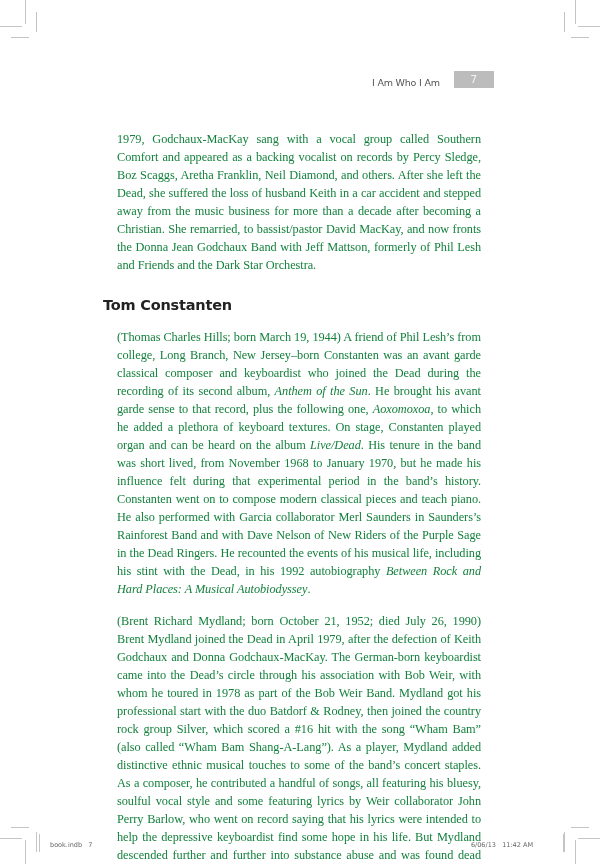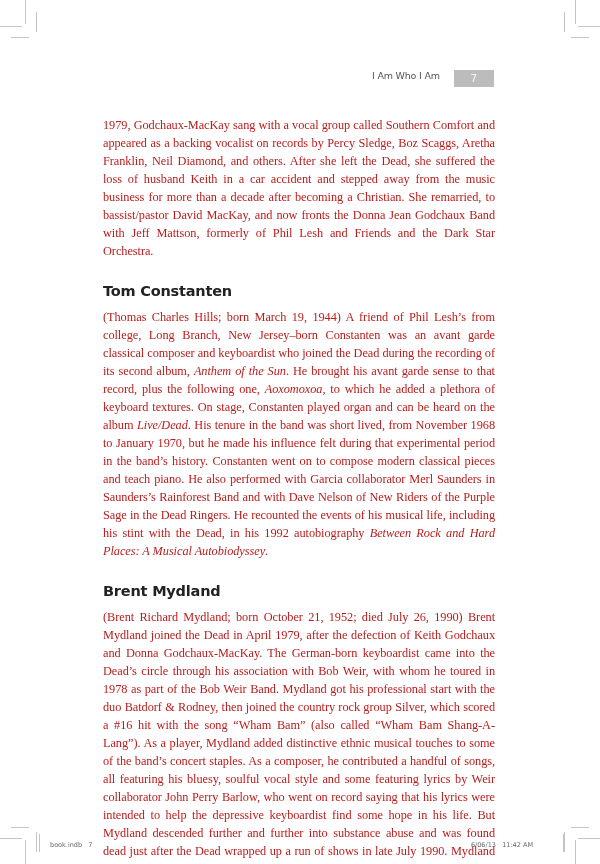--- a/index.html
+++ b/index.html
@@ -8,38 +8,38 @@
       background: #ffffff;
       font-family: "Liberation Serif", "DejaVu Serif", serif;
       color: #3a3a3a;
     }
     .crop { position: absolute; background: #c4c4c4; }
     .crop.h { height: 1px; }
     .crop.v { width: 1px; }
 
     .running-head {
       position: absolute; top: 70px; left: 372px; height: 18px;
-      display: flex; align-items: flex-start;
+      display: flex; align-items: flex-end;
     }
     .running-title {
       font-family: "DejaVu Sans", "Liberation Sans", sans-serif;
       font-size: 9.5px; color: #555; letter-spacing: -0.2px;
     }
     .page-box {
       margin-left: 14px; width: 40px; height: 17px; background: #bcbcbc;
       color: #f2f2f2; font-family: "DejaVu Sans", "Liberation Sans", sans-serif;
       font-size: 11px; display: flex; align-items: center; justify-content: center;
     }
 
     .content {
       position: absolute; top: 116px; left: 103px; width: 392px;
     }
     p.body {
-      margin: 0; font-size: 12.3px; line-height: 18px; text-align: justify;
-      letter-spacing: -0.05px; color: #b91c1c;
+      margin: 14px; font-size: 12.3px; line-height: 18px; text-align: justify;
+      letter-spacing: -0.05px; color: #15803d;
     }
     h2.section {
       margin: 22px 0 8px 0; font-family: "DejaVu Sans", "Liberation Sans", sans-serif;
       font-size: 14.5px; font-weight: bold; color: #222; letter-spacing: -0.2px;
       line-height: 18px;
     }
     em { font-style: italic; }
 
     .slug {
       position: absolute; top: 841px; font-family: "DejaVu Sans", "Liberation Sans", sans-serif;
@@ -73,20 +73,19 @@
   <span class="running-title">I Am Who I Am</span>
   <span class="page-box">7</span>
 </div>
 
 <div class="content">
   <p class="body">1979, Godchaux-MacKay sang with a vocal group called Southern Comfort and appeared as a backing vocalist on records by Percy Sledge, Boz Scaggs, Aretha Franklin, Neil Diamond, and others. After she left the Dead, she suffered the loss of husband Keith in a car accident and stepped away from the music business for more than a decade after becoming a Christian. She remarried, to bassist/pastor David MacKay, and now fronts the Donna Jean Godchaux Band with Jeff Mattson, formerly of Phil Lesh and Friends and the Dark Star Orchestra.</p>
 
   <h2 class="section">Tom Constanten</h2>
   <p class="body"><span>(Thomas Charles Hills; born March 19, 1944) A friend of Phil Lesh’s from college, Long Branch, New Jersey–born Constanten was an avant garde classical composer and keyboardist who joined the Dead during the recording of its second album, </span><em>Anthem of the Sun</em><span>. He brought his avant garde sense to that record, plus the following one, </span><em>Aoxomoxoa</em><span>, to which he added a plethora of keyboard textures. On stage, Constanten played organ and can be heard on the album </span><em>Live/Dead</em><span>. His tenure in the band was short lived, from November 1968 to January 1970, but he made his influence felt during that experimental period in the band’s history. Constanten went on to compose modern classical pieces and teach piano. He also performed with Garcia collaborator Merl Saunders in Saunders’s Rainforest Band and with Dave Nelson of New Riders of the Purple Sage in the Dead Ringers. He recounted the events of his musical life, including his stint with the Dead, in his 1992 autobiography </span><em>Between Rock and Hard Places: A Musical Autobiodyssey</em><span>.</span></p>
 
-  <h2 class="section">Brent Mydland</h2>
   <p class="body">(Brent Richard Mydland; born October 21, 1952; died July 26, 1990) Brent Mydland joined the Dead in April 1979, after the defection of Keith Godchaux and Donna Godchaux-MacKay. The German-born keyboardist came into the Dead’s circle through his association with Bob Weir, with whom he toured in 1978 as part of the Bob Weir Band. Mydland got his professional start with the duo Batdorf &amp; Rodney, then joined the country rock group Silver, which scored a #16 hit with the song “Wham Bam” (also called “Wham Bam Shang-A-Lang”). As a player, Mydland added distinctive ethnic musical touches to some of the band’s concert staples. As a composer, he contributed a handful of songs, all featuring his bluesy, soulful vocal style and some featuring lyrics by Weir collaborator John Perry Barlow, who went on record saying that his lyrics were intended to help the depressive keyboardist find some hope in his life. But Mydland descended further and further into substance abuse and was found dead just after the Dead wrapped up a run of shows in late July 1990. Mydland died the same way comedian John Belushi had eight years earlier—by an overdose of cocaine and morphine, commonly known as a speedball.</p>
 </div>
 
 <div class="crop v" style="left:39px;top:834px;height:18px;"></div>
 <div class="slug" style="left:50px;white-space:pre;text-align:center;">book.indb   7</div>
 <div class="slug" style="right:67px;white-space:pre;">6/06/13   11:42 AM</div>
 <div class="crop v" style="left:563px;top:834px;height:18px;"></div>
 
 </body></html>

